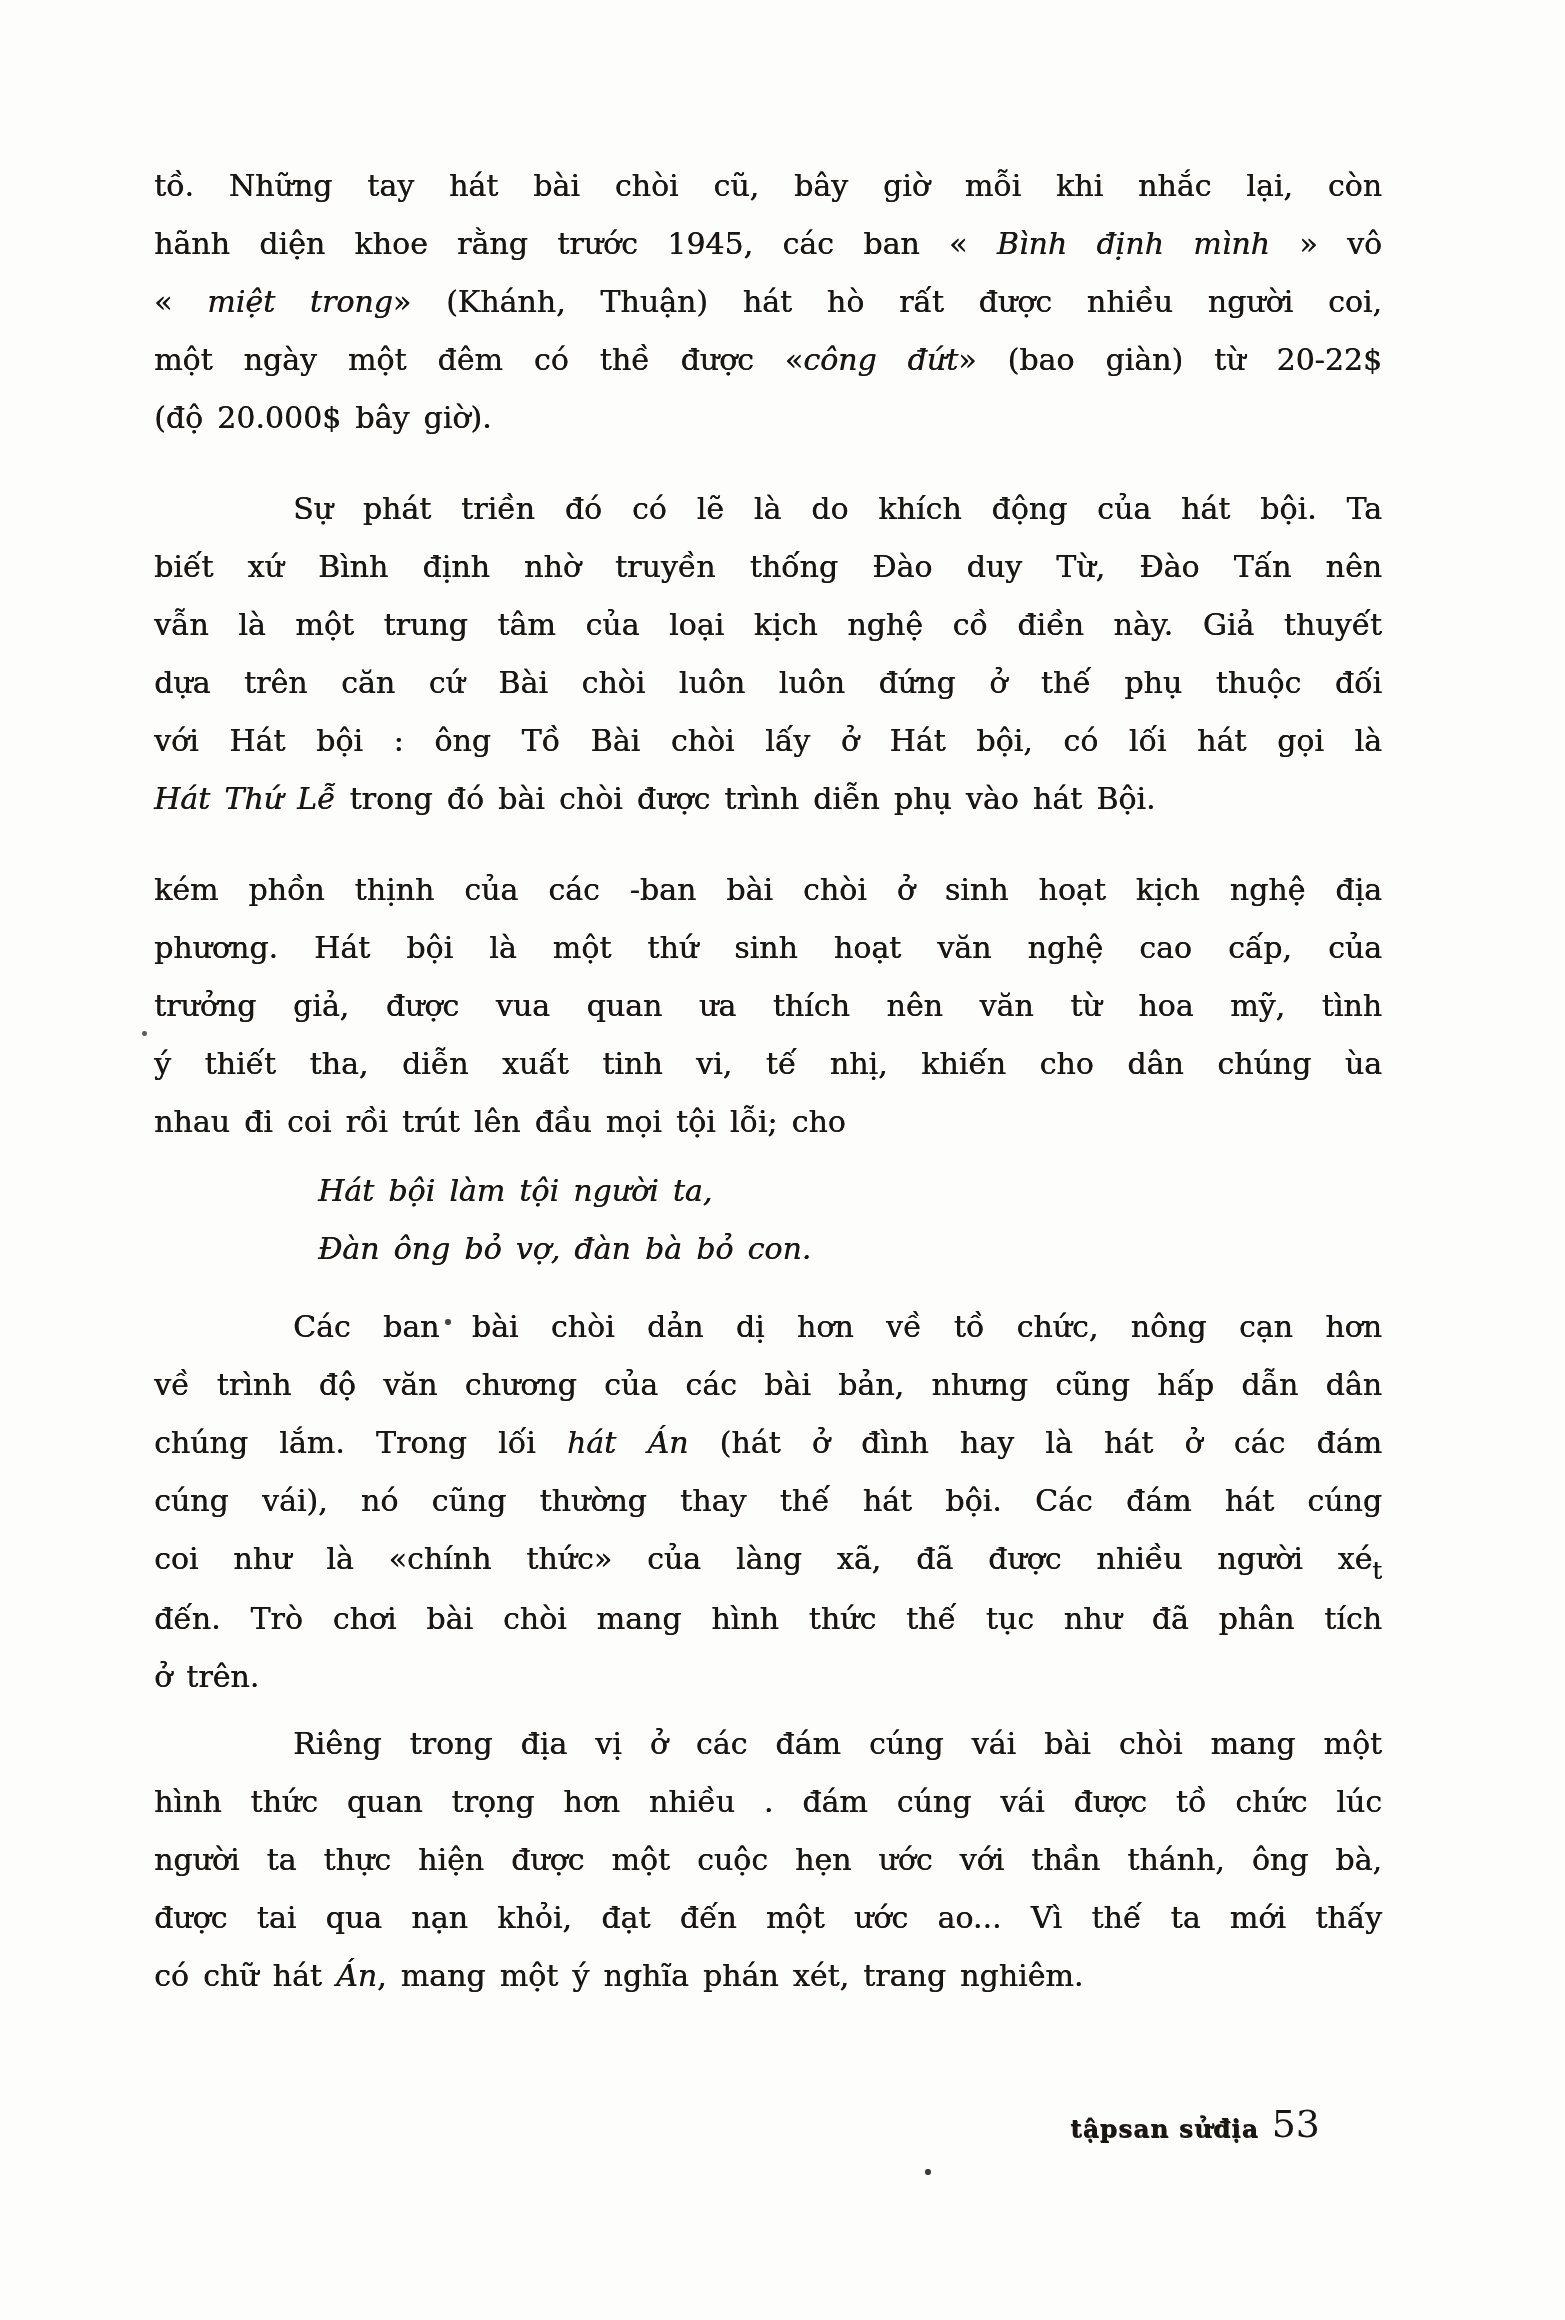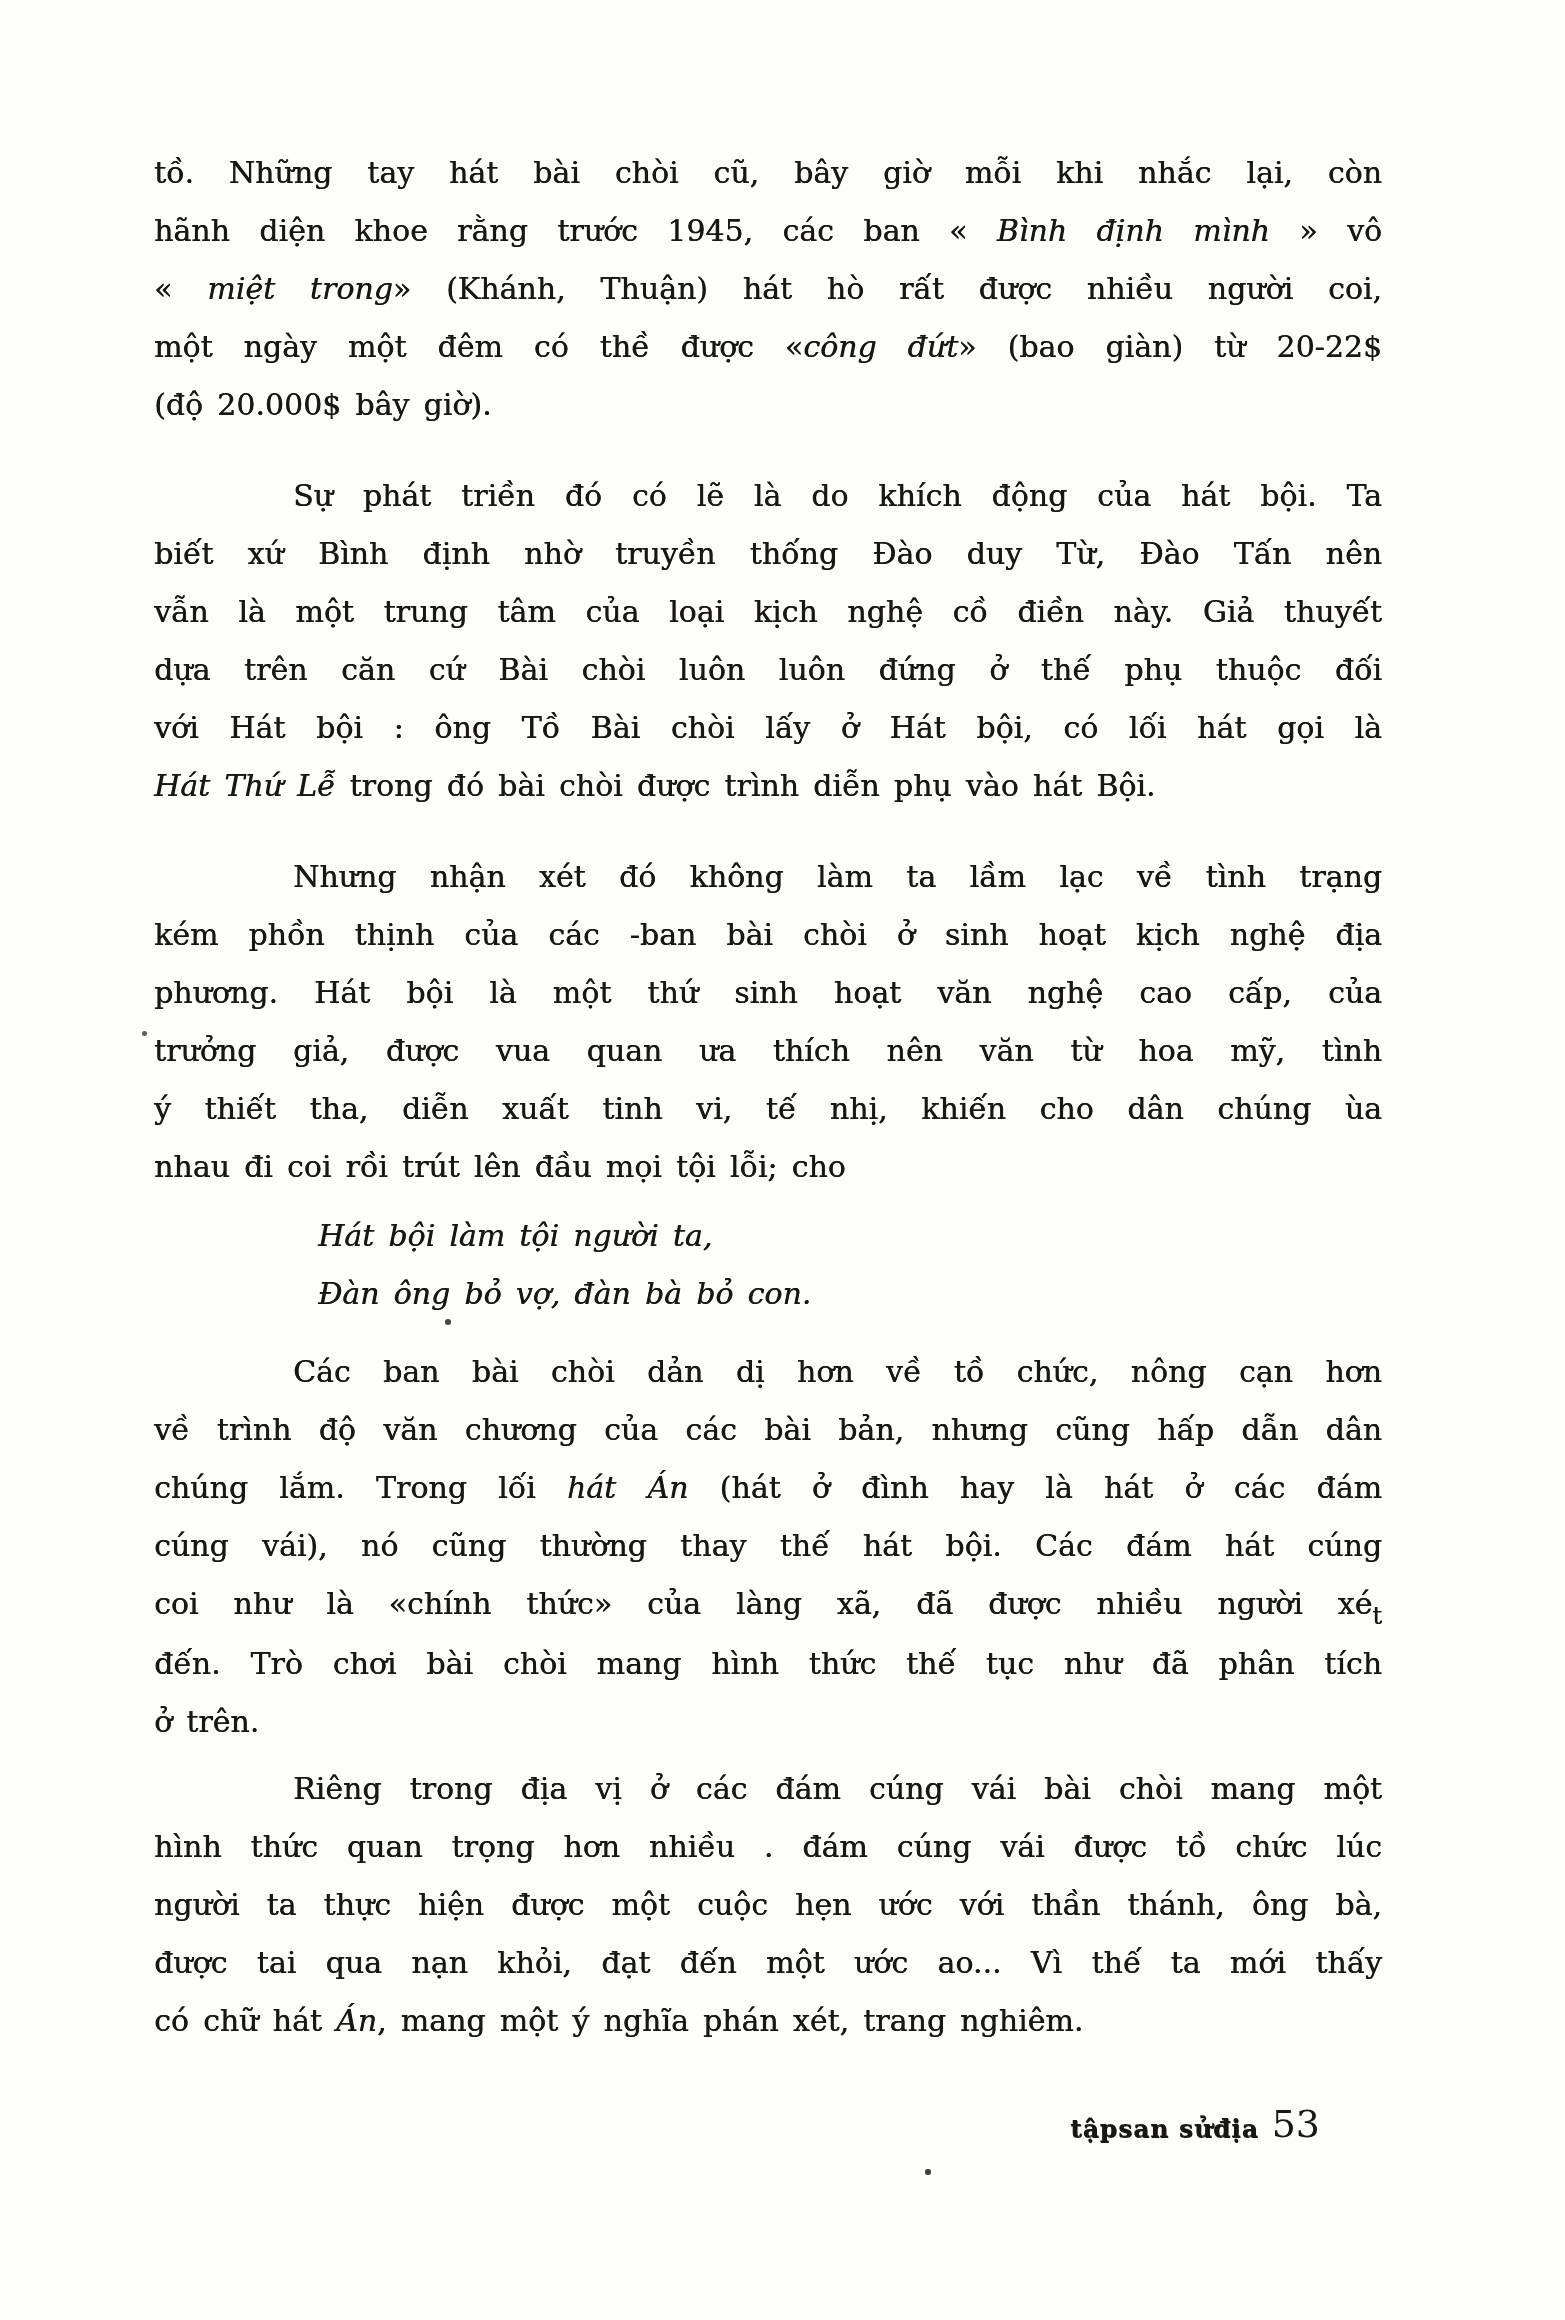--- a/index.html
+++ b/index.html
@@ -10,21 +10,21 @@
   }
   .page{
     position:relative;
     width:1565px;height:2321px;
     background:#fdfdfc;
     color:#1a1713;
     overflow:hidden;
   }
   .text-block{
     position:absolute;
-    left:154px;top:144px;
+    left:154px;top:157px;
     width:1228px;
     font-size:30px;
     line-height:58px;
     word-spacing:4.6px;
     text-shadow:0.4px 0.4px 0 currentColor;
   }
   .para{margin:0;}
   .p-idx1{margin-top:33px;}
   .p-idx2{margin-top:33px;}
   .p-idx3{margin-top:11px;margin-left:164px;}
@@ -88,21 +88,20 @@
       </div>
       <div class="para p-idx1 indent">
         <div class="line first"><span>Sự phát triền đó có lẽ là do khích động của hát bội. Ta</span></div>
         <div class="line"><span>biết xứ Bình định nhờ truyền thống Đào duy Từ, Đào Tấn nên</span></div>
         <div class="line"><span>vẫn là một trung tâm của loại kịch nghệ cồ điền này. Giả thuyết</span></div>
         <div class="line"><span>dựa trên căn cứ Bài chòi luôn luôn đứng ở thế phụ thuộc đối</span></div>
         <div class="line"><span>với Hát bội : ông Tồ Bài chòi lấy ở Hát bội, có lối hát gọi là</span></div>
         <div class="line end"><span class="it">Hát Thứ Lễ</span><span> trong đó bài chòi được trình diễn phụ vào hát Bội.</span></div>
       </div>
       <div class="para p-idx2 indent">
-        <div class="line first"><span>Nhưng nhận xét đó không làm ta lầm lạc về tình trạng</span></div>
         <div class="line"><span>kém phồn thịnh của các -ban bài chòi ở sinh hoạt kịch nghệ địa</span></div>
         <div class="line"><span>phương. Hát bội là một thứ sinh hoạt văn nghệ cao cấp, của</span></div>
         <div class="line"><span>trưởng giả, được vua quan ưa thích nên văn từ hoa mỹ, tình</span></div>
         <div class="line"><span>ý thiết tha, diễn xuất tinh vi, tế nhị, khiến cho dân chúng ùa</span></div>
         <div class="line end"><span>nhau đi coi rồi trút lên đầu mọi tội lỗi; cho</span></div>
       </div>
       <div class="para p-idx3 verse">
         <div class="line first"><span>Hát bội làm tội người ta,</span></div>
         <div class="line end"><span>Đàn ông bỏ vợ, đàn bà bỏ con.</span></div>
       </div>

